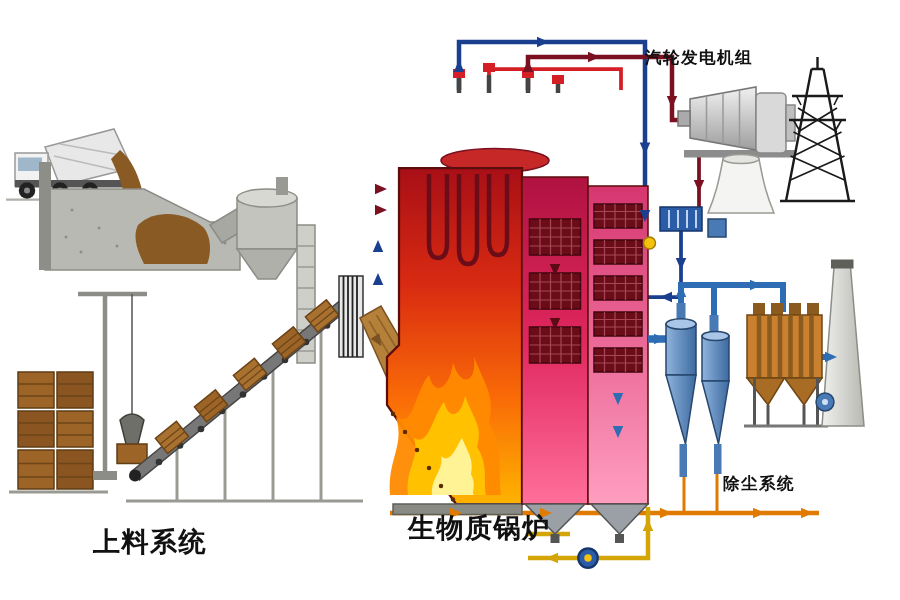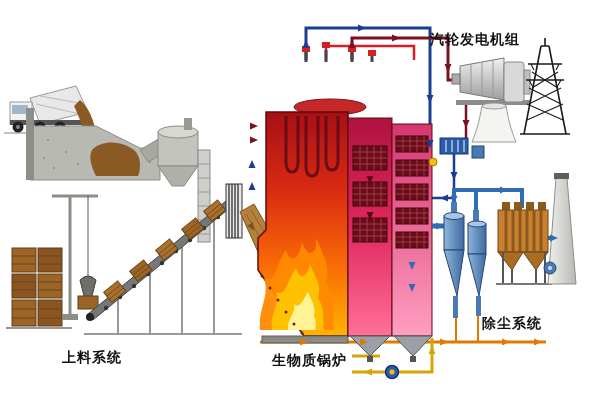--- a/index.html
+++ b/index.html
@@ -1,21 +1,21 @@
 <!DOCTYPE html>
 <html><head>
 <meta charset="utf-8">
 <style>
   html,body{margin:0;padding:0;background:#fff;}
   .stage{position:relative;width:600px;height:400px;background:#ffffff;overflow:hidden;
          font-family:"Liberation Sans", sans-serif;}
   .stage svg{position:absolute;left:0;top:0;}
-  .lbl{position:absolute;color:#111;font-weight:bold;font-size:14px;letter-spacing:1px;
+  .lbl{position:absolute;color:#111;font-weight:bold;font-size:18px;letter-spacing:1px;
        font-family:"Liberation Sans", sans-serif;white-space:nowrap;}
-  .lbl.small{font-size:14px;}
+  .lbl.small{font-size:11px;}
 </style>
 </head>
 <body>
 
 <div class="stage">
 <svg width="600" height="400" viewBox="0 0 600 400">
   <defs>
     <path id="arr" d="M0,-3.5 L8,0 L0,3.5 Z"></path>
     <linearGradient id="furn" x1="0" y1="0" x2="0" y2="1">
       <stop offset="0" stop-color="#a80f16"></stop>
@@ -382,15 +382,15 @@
     <use href="#arr" transform="translate(502,342)" fill="#e07b00"></use>
     <use href="#arr" transform="translate(534,342)" fill="#e07b00"></use>
     <use href="#arr" transform="translate(372,372) rotate(180)" fill="#d4a506"></use>
     <use href="#arr" transform="translate(432,354) rotate(-90)" fill="#d4a506"></use>
     <use href="#arr" transform="translate(250,224) rotate(58)" fill="#7a5322"></use>
   </g>
 </svg>
 
   <div class="lbl small" style="left:430px;top:31px">汽轮发电机组</div>
   <div class="lbl" style="left:62px;top:349px">上料系统</div>
-  <div class="lbl" style="left:272px;top:352px">生物质锅炉</div>
+  <div class="lbl" style="left:272px;top:340px">生物质锅炉</div>
   <div class="lbl small" style="left:482px;top:315px">除尘系统</div>
 </div>
 
 </body></html>

